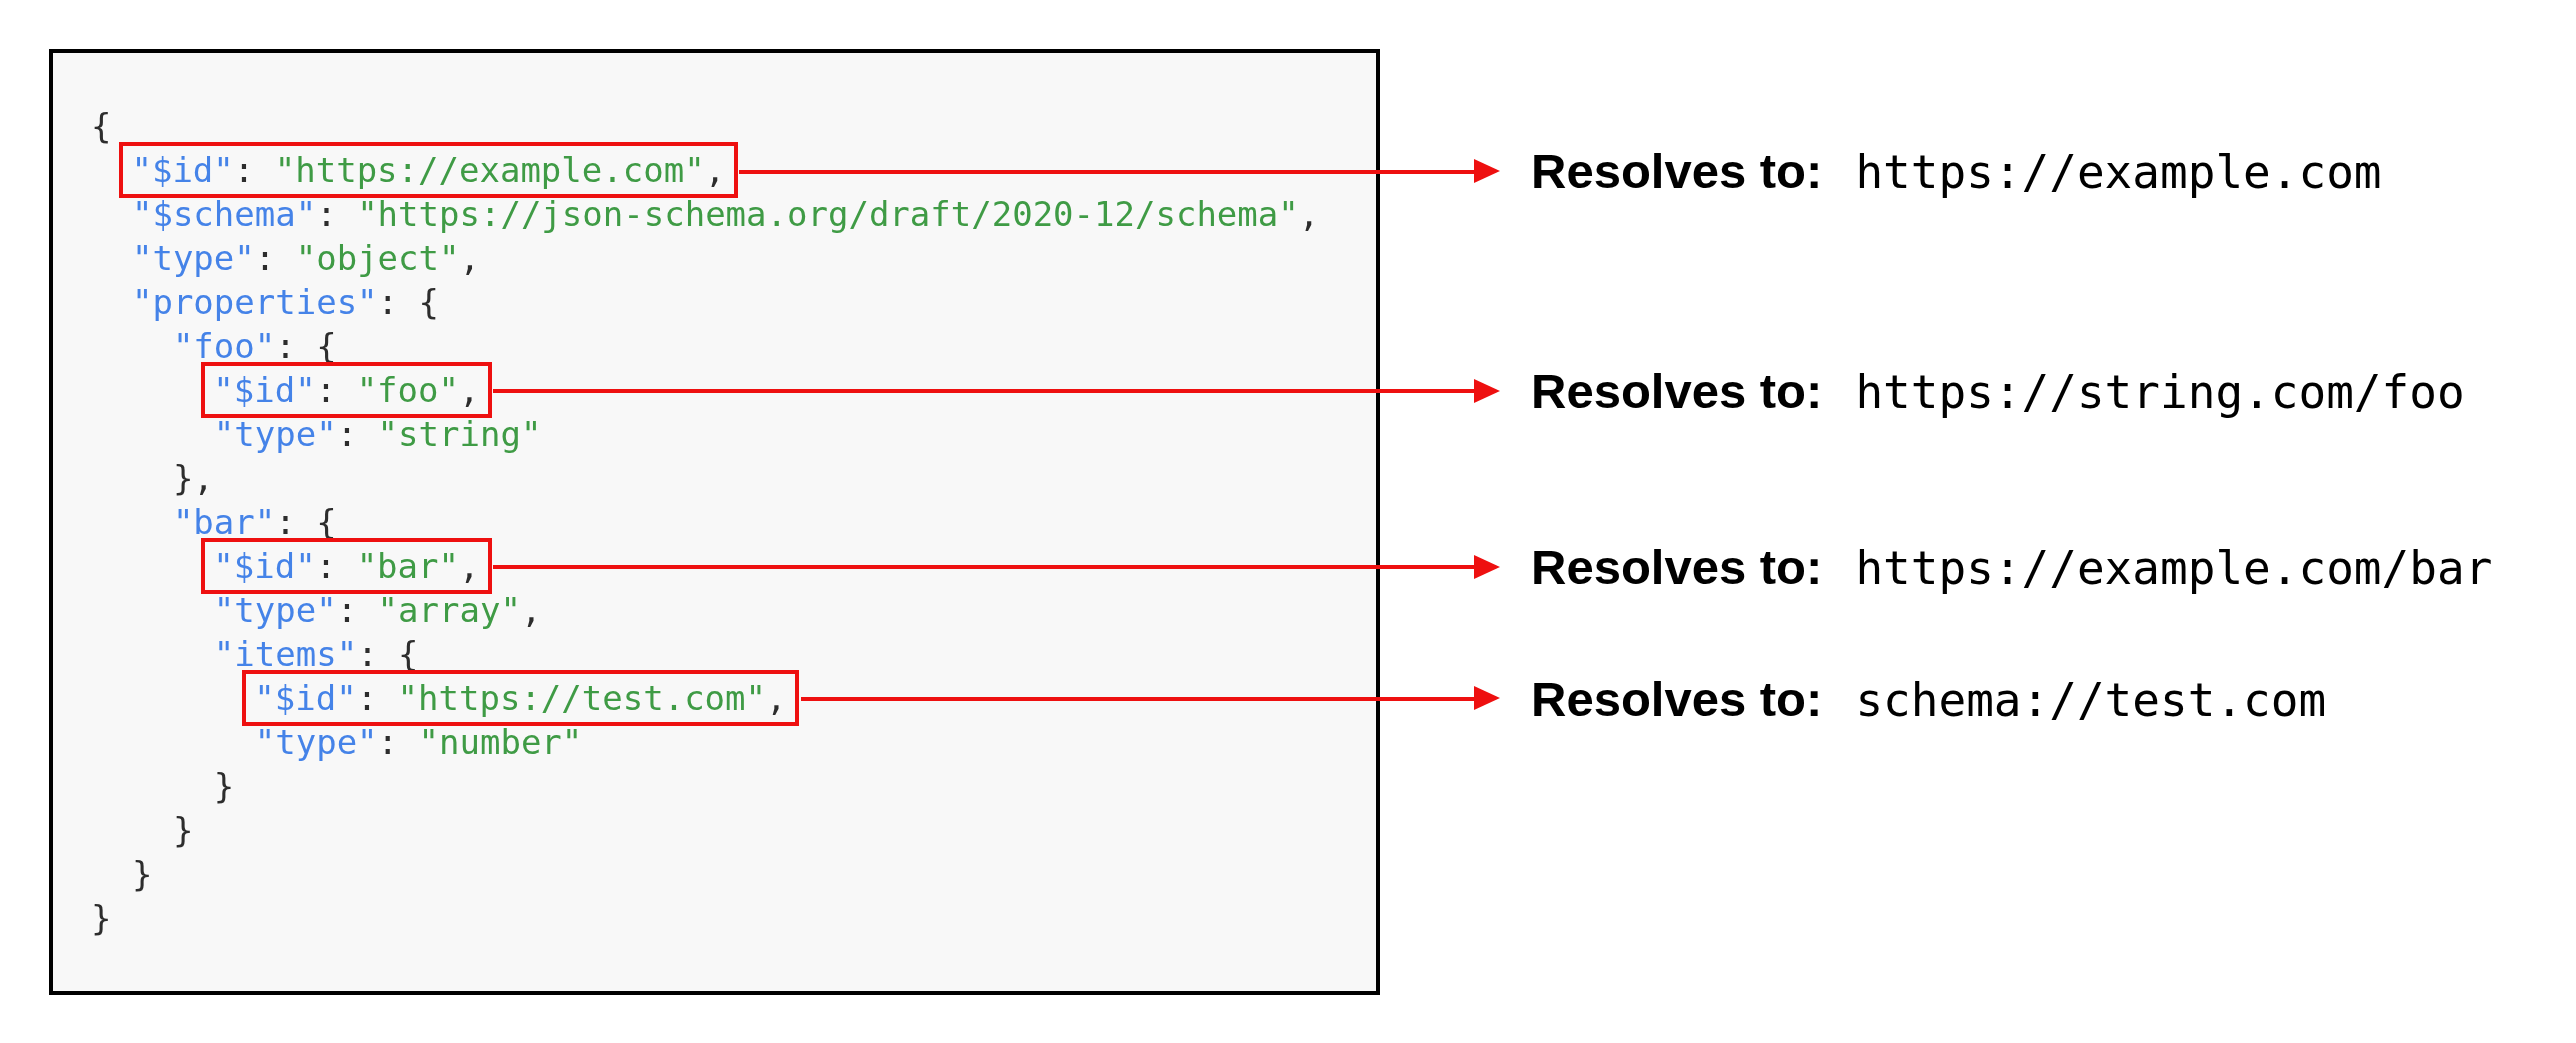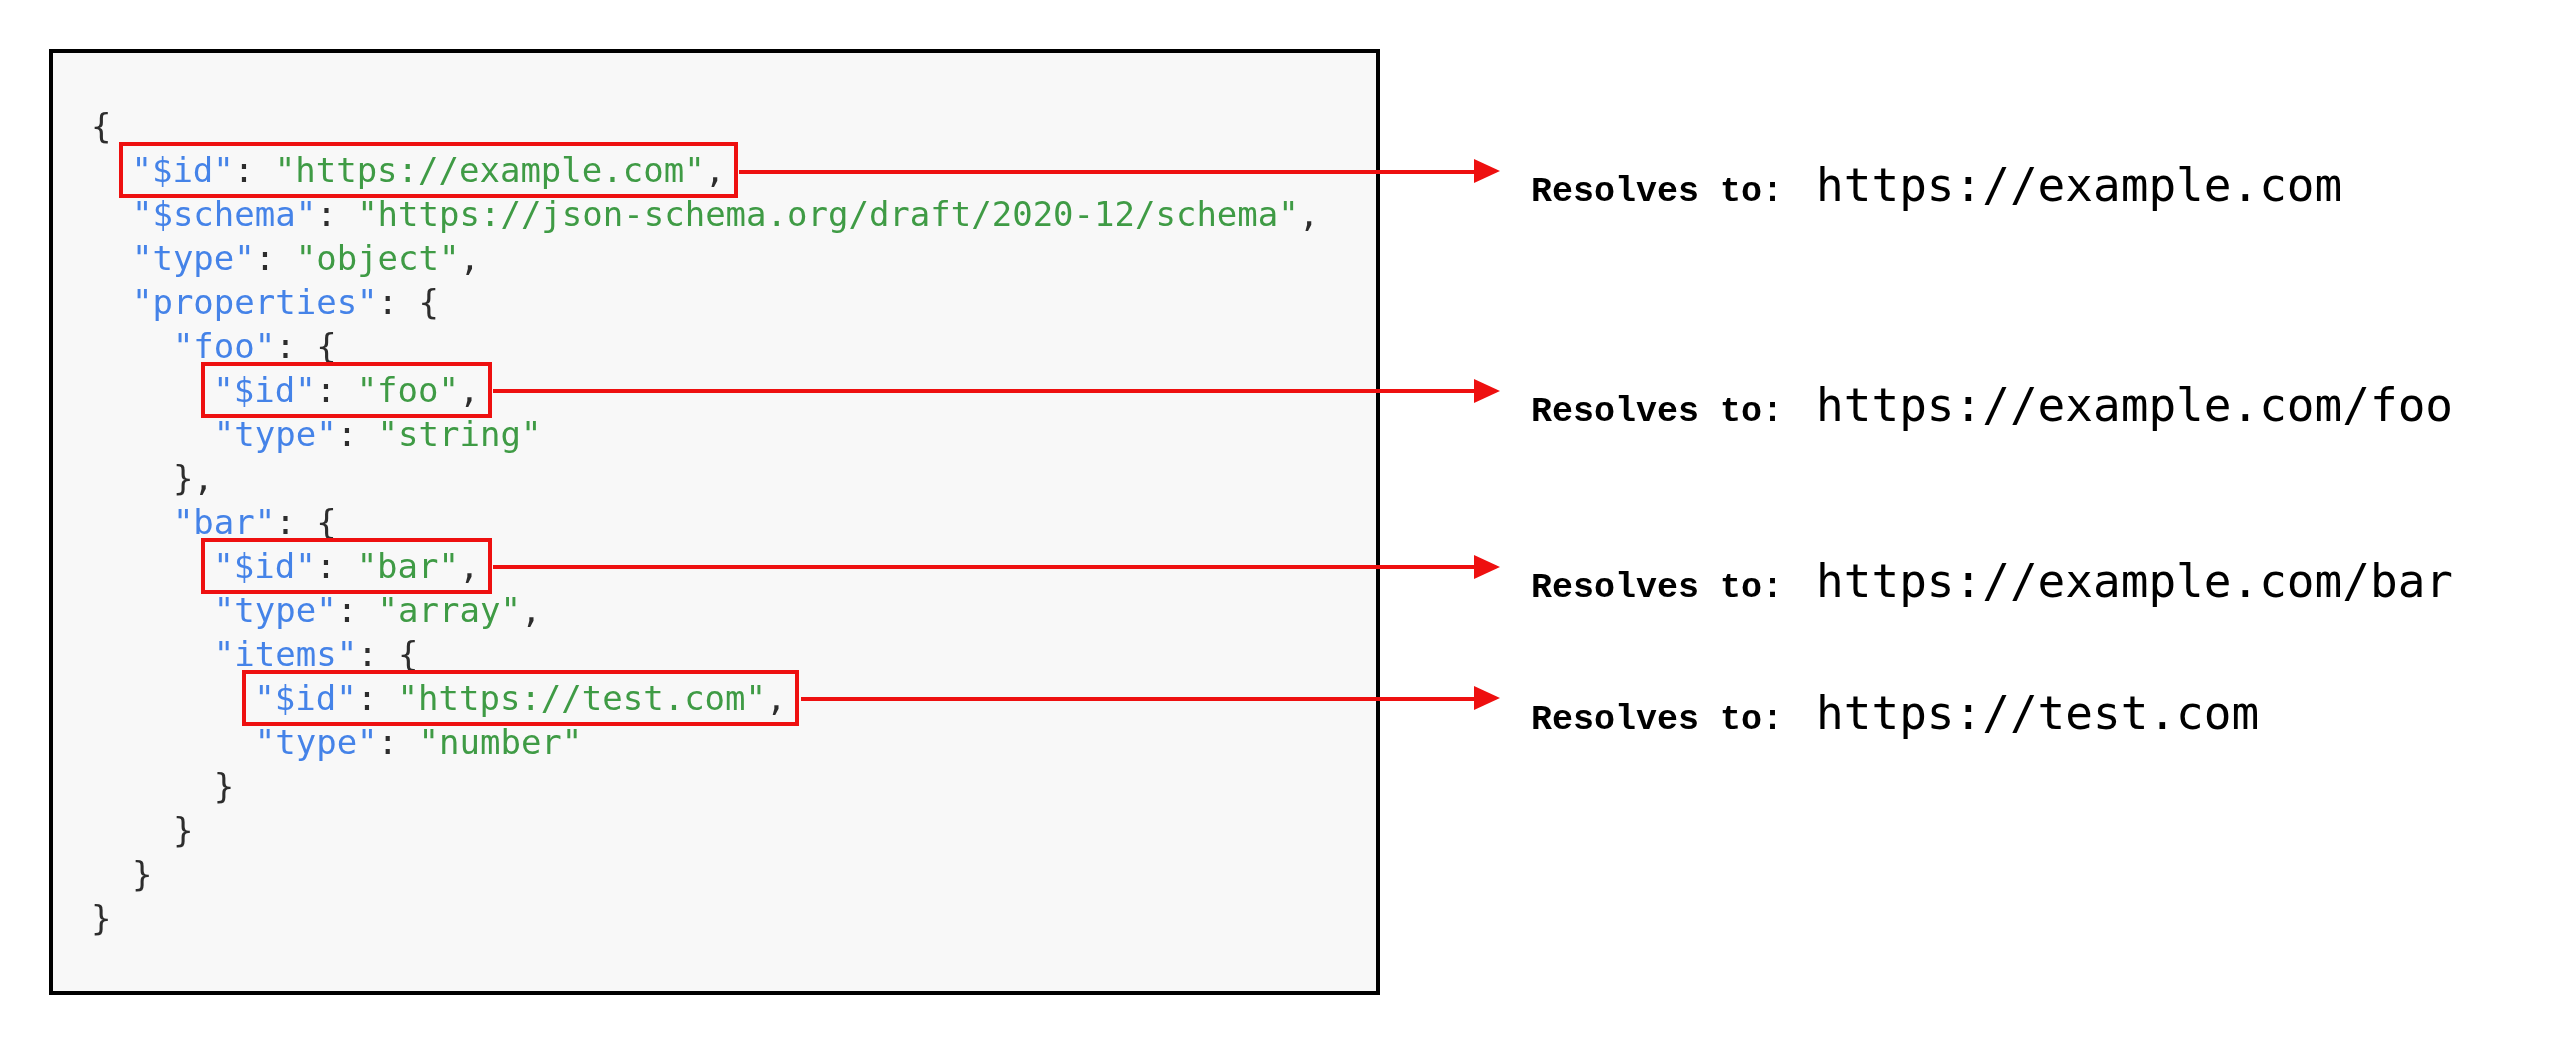--- a/index.html
+++ b/index.html
@@ -41,24 +41,23 @@
     background: transparent;
   }
   .annotation {
     position: absolute;
     display: flex;
     align-items: baseline;
     white-space: nowrap;
     color: #000;
   }
   .ann-label {
-    font-family: Liberation Mono, monospace;
+    font-family: Liberation Sans, sans-serif;
     font-weight: bold;
-    font-size: 35px;
-    margin-top: 29px;
+    font-size: 49px;
   }
   .ann-value {
     font-family: "DejaVu Sans Mono", "Liberation Mono", monospace;
     font-size: 46px;
     margin-left: 33px;
   }
   .arrow-line {
     position: absolute;
     height: 3.7px;
     background: var(--accent-red, #ee1010);
@@ -80,31 +79,31 @@
   </div>
   <div id="overlay">
       <div class="annotation" style="position: absolute; left: 1531px; top: 143px;">
         <span class="ann-label">Resolves to:</span>
         <span class="ann-value">https://example.com</span>
       </div>
       <div class="arrow-line" style="left: 739px; top: 170px; width: 739px;"></div>
       <div class="arrow-head" style="left: 1474px; top: 159px;"></div>
       <div class="annotation" style="position: absolute; left: 1531px; top: 363px;">
         <span class="ann-label">Resolves to:</span>
-        <span class="ann-value">https://example.com/foo</span>
+        <span class="ann-value">https://string.com/foo</span>
       </div>
       <div class="arrow-line" style="left: 493px; top: 389px; width: 986px;"></div>
       <div class="arrow-head" style="left: 1474px; top: 379px;"></div>
       <div class="annotation" style="position: absolute; left: 1531px; top: 539px;">
         <span class="ann-label">Resolves to:</span>
         <span class="ann-value">https://example.com/bar</span>
       </div>
       <div class="arrow-line" style="left: 493px; top: 565px; width: 986px;"></div>
       <div class="arrow-head" style="left: 1474px; top: 555px;"></div>
       <div class="annotation" style="position: absolute; left: 1531px; top: 671px;">
         <span class="ann-label">Resolves to:</span>
-        <span class="ann-value">https://test.com</span>
+        <span class="ann-value">schema://test.com</span>
       </div>
       <div class="arrow-line" style="left: 801px; top: 697px; width: 678px;"></div>
       <div class="arrow-head" style="left: 1474px; top: 686px;"></div>
     </div>
 </div>
 
 
 </body></html>

